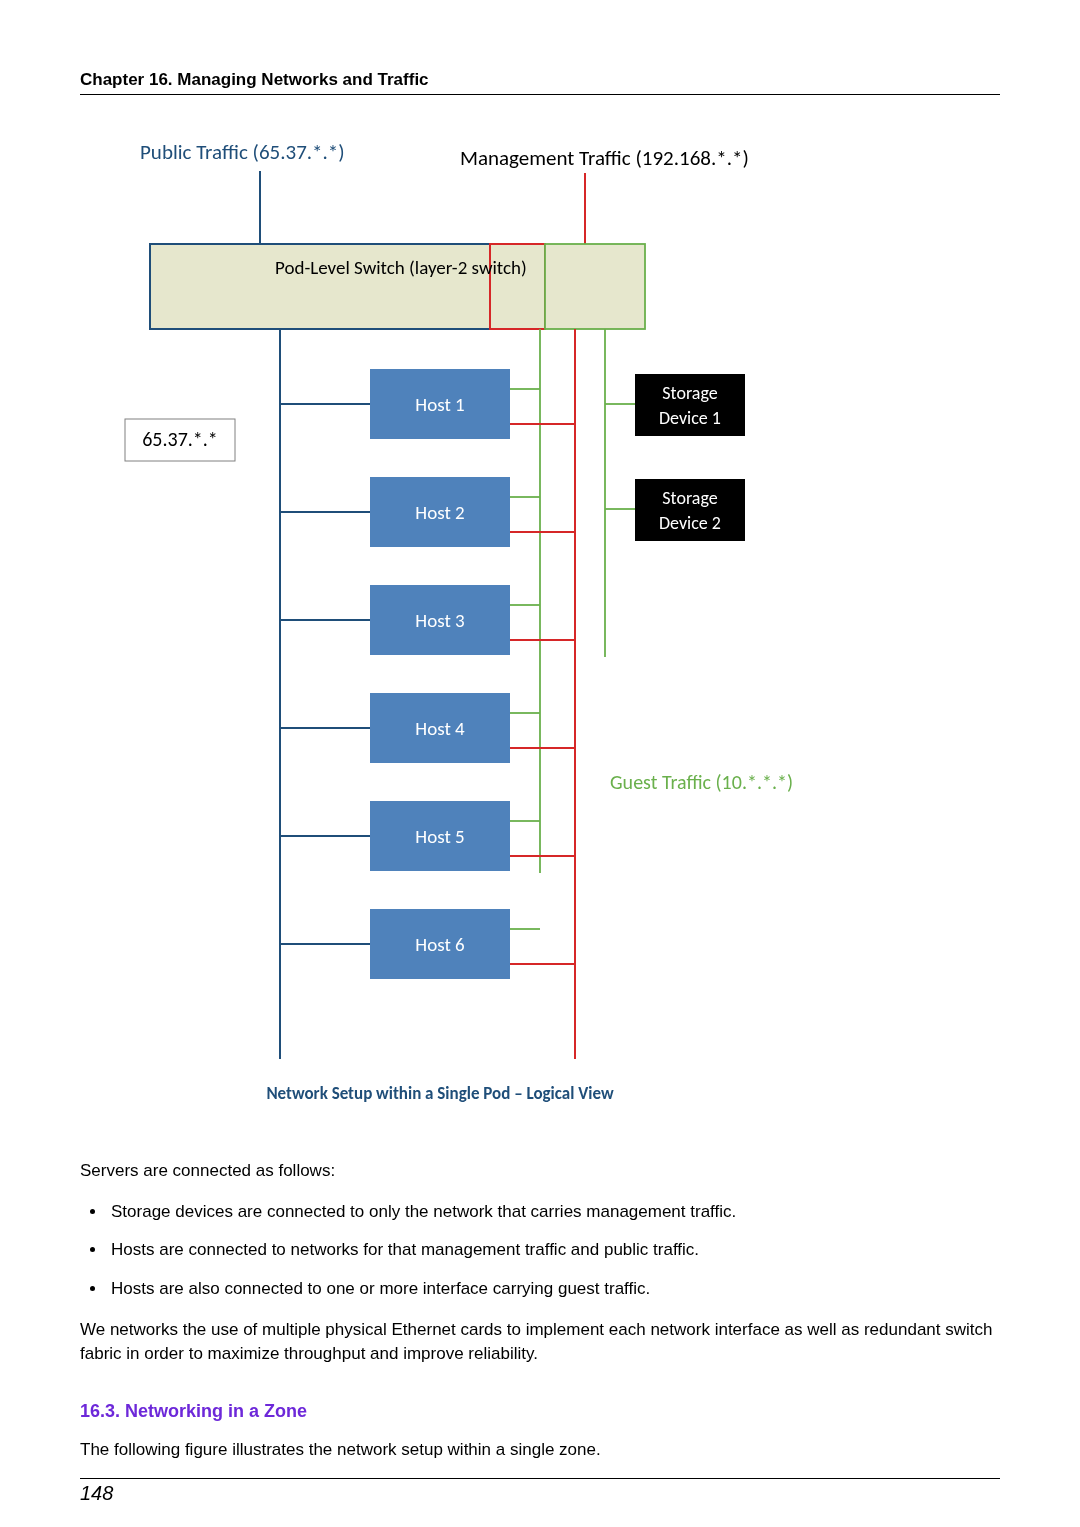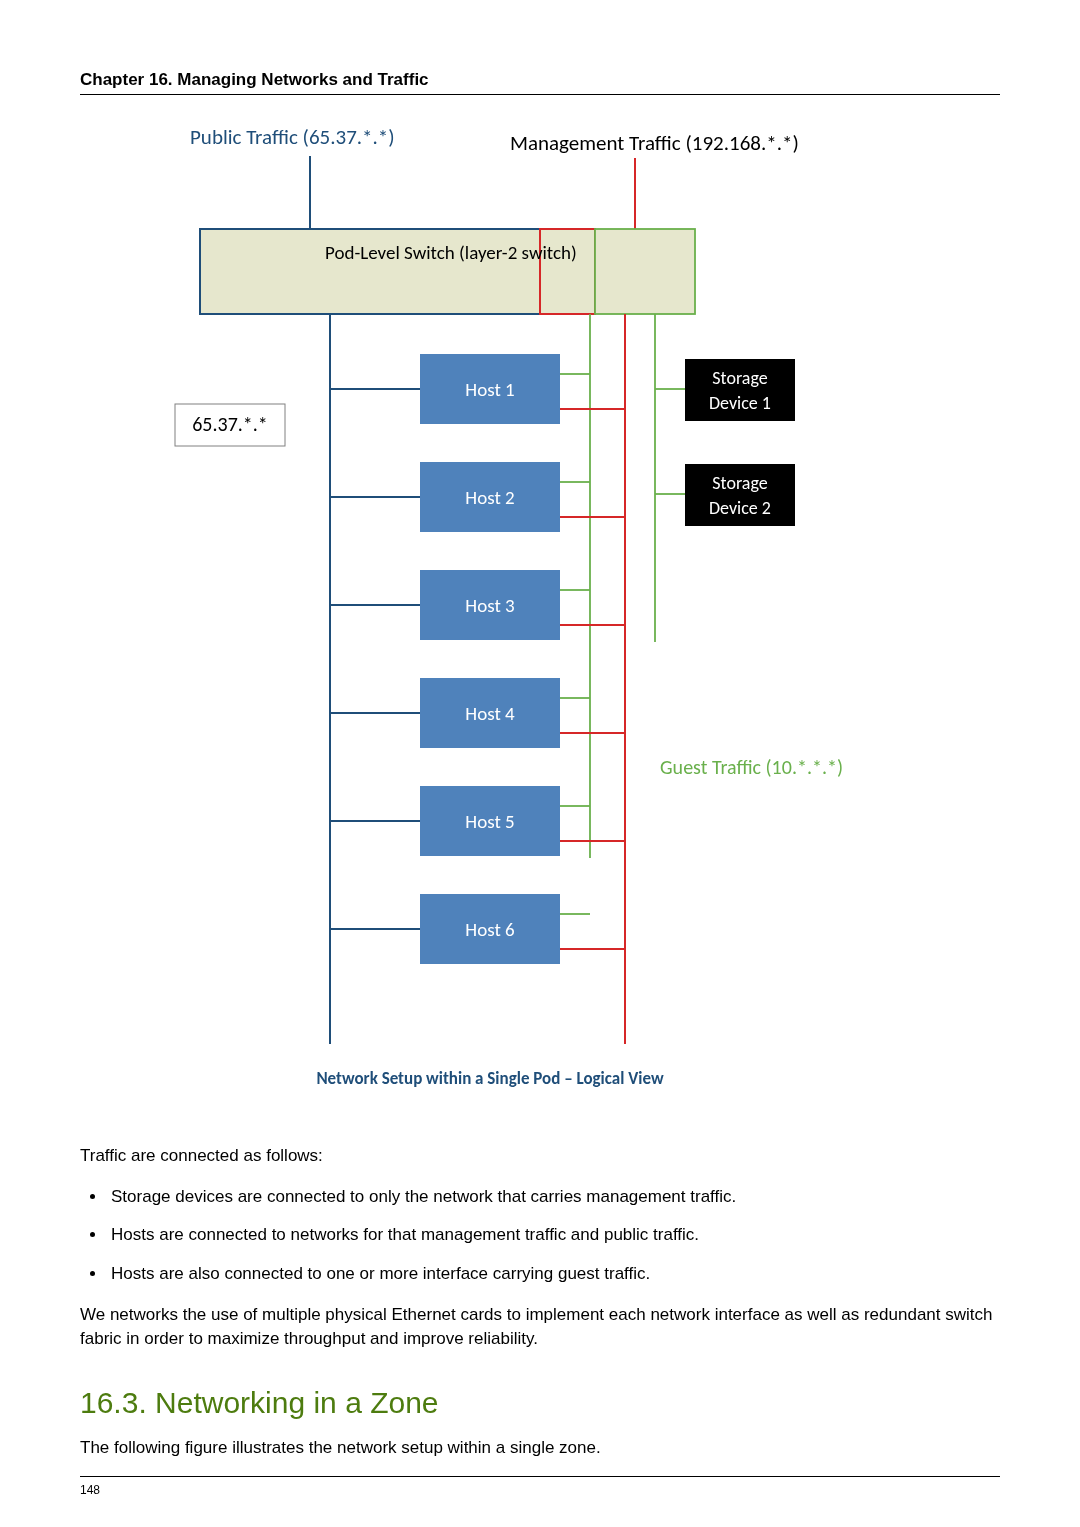--- a/index.html
+++ b/index.html
@@ -12,57 +12,58 @@
   }
   .page {
     padding: 70px 80px 60px 80px;
     box-sizing: border-box;
   }
   .chapter-header {
     font-weight: bold;
     font-size: 17px;
     padding-bottom: 4px;
     border-bottom: 1px solid #000;
-    margin-bottom: 19px;
+    margin-bottom: 34px;
   }
   .figure-wrap {
     width: 100%;
     display: flex;
-    justify-content: center;
+    justify-content: flex-start;
     margin-bottom: 30px;
   }
   .body-p {
     font-size: 17px;
     line-height: 1.45;
     margin: 16px 0;
   }
   ul.body-list {
     margin: 6px 0 14px 0;
     padding-left: 26px;
     font-size: 17px;
   }
   ul.body-list li {
     margin: 8px 0 14px 1px;
     padding-left: 4px;
     line-height: 1.45;
   }
   .section-heading {
-    color: #4d7c0f;
-    font-weight: normal;
-    font-size: 30px;
+    color: #6d28d9;
+    font-weight: bold;
+    font-size: 18px;
     margin-top: 34px;
     margin-bottom: 6px;
   }
   .footer-sep {
     border-top: 1px solid #000;
     margin-top: 6px;
     padding-top: 3px;
   }
   .page-num {
-    font-size: 12px;
+    font-size: 20px;
+    font-style: italic;
   }
   
   svg text { font-family: Calibri, "Segoe UI", Arial, sans-serif; }
 </style>
 </head>
 <body>
 
 <div class="page">
 
   <div class="chapter-header">Chapter 16. Managing Networks and Traffic</div>
@@ -148,21 +149,21 @@
         <text x="610" y="400" font-size="18" fill="#fff" text-anchor="middle">Device 2</text>
         <line x1="525" y1="380" x2="555" y2="380" stroke="#6ab04c" stroke-width="1.8"></line>
       </g>
 
       <text x="530" y="660" font-size="20" fill="#6ab04c">Guest Traffic (10.*.*.*)</text>
 
       <text x="360" y="970" font-size="17" fill="#1f4e79" font-weight="600" text-anchor="middle">Network Setup within a Single Pod – Logical View</text>
     </svg>
   </div>
 
-  <p class="body-p">Traffic are connected as follows:</p>
+  <p class="body-p">Servers are connected as follows:</p>
 
   <ul class="body-list">
     <li>Storage devices are connected to only the network that carries management traffic.</li>
     <li>Hosts are connected to networks for that management traffic and public traffic.</li>
     <li>Hosts are also connected to one or more interface carrying guest traffic.</li>
   </ul>
 
   <p class="body-p">We networks the use of multiple physical Ethernet cards to implement each network interface as well as redundant switch fabric in order to maximize throughput and improve reliability.</p>
 
   <div class="section-heading">16.3. Networking in a Zone</div>

